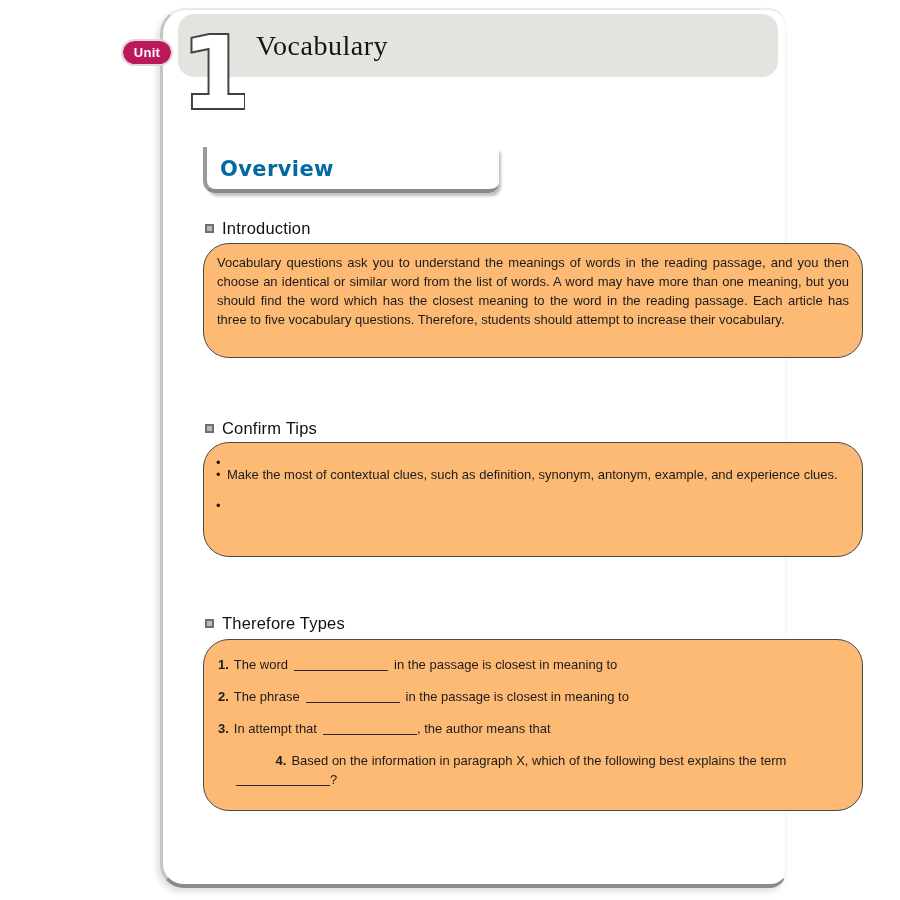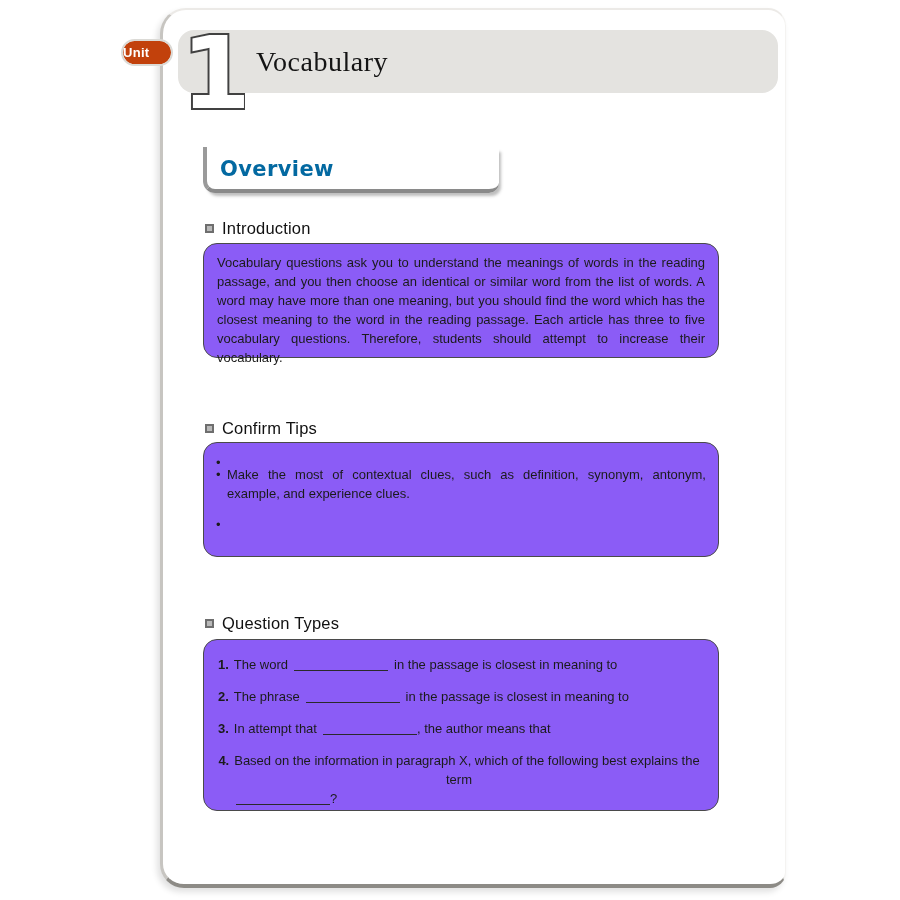--- a/index.html
+++ b/index.html
@@ -14,32 +14,32 @@
     background:#ffffff;
     border-left:3px solid #c7c5c1;
     border-bottom:4px solid #8d8b86;
     border-top:2px solid #eceae7;
     border-right:1px solid #f4f3f1;
     border-radius:26px 18px 16px 24px;
     box-shadow:-3px 4px 6px rgba(0,0,0,.12);
   }
   
   .banner{
-    position:absolute;left:15px;top:20px;width:600px;height:63px;
+    position:absolute;left:15px;top:4px;width:600px;height:63px;
     background:#e4e3e0;border-radius:16px;
   }
   .banner .title{
     display:block;padding-left:78px;line-height:64px;
     font-family:"Liberation Serif", serif;font-size:28px;color:#141414;
     letter-spacing:.5px;
   }
   .unit-pill{
     position:absolute;left:-40px;top:31px;width:48px;height:23px;
-    background:#c2410c;border-radius:12px;outline:2px solid #dbdad6;
-    text-align:left;z-index:3;
+    background:#be185d;border-radius:12px;outline:2px solid #dbdad6;
+    text-align:center;z-index:3;
   }
   .unit-pill span{
     color:#ffffff;font-size:13px;font-weight:bold;line-height:23px;
     letter-spacing:.3px;
   }
   .numeral{position:absolute;left:24px;top:20px;z-index:2;}
   .numeral text{
     font-family:"DejaVu Sans", sans-serif;font-weight:bold;
     fill:#ffffff;stroke:#414141;stroke-width:4px;paint-order:stroke;
   }
@@ -64,22 +64,22 @@
     box-sizing:border-box;margin-right:8px;flex:0 0 auto;
   }
   .sec-head h2{
     margin:0;font-size:16.5px;font-weight:normal;color:#111111;letter-spacing:.2px;
   }
   .head-intro{top:208px;}
   .head-tips{top:408px;}
   .head-qt{top:603px;}
   
   .box{
-    position:absolute;left:40px;width:516px;box-sizing:border-box;
-    border:1.6px solid #4a4a4a;border-radius:14px;background:#8b5cf6;
+    position:absolute;left:40px;width:660px;box-sizing:border-box;
+    border:1.6px solid #4a4a4a;border-radius:26px;background:#fdba74;
   }
   .box-intro{top:233px;height:115px;padding:9px 13px;}
   .box-intro p{
     margin:0;font-size:13px;line-height:19px;text-align:justify;color:#1b1b1b;
   }
   .box-tips{top:432px;height:115px;padding:10px 12px 0 12px;}
   .tip{
     position:relative;margin:0 0 12px 0;padding-left:11px;
     font-size:13px;line-height:19px;text-align:justify;color:#1b1b1b;
   }
@@ -134,21 +134,21 @@
       <span class="dot">•</span>
       <span>Make the most of contextual clues, such as definition, synonym, antonym, example, and experience clues.</span>
     </p>
     <p class="tip">
       <span class="dot">•</span>
     </p>
   </div>
 
   <div class="sec-head head-qt">
     <span class="sq"></span>
-    <h2>Question Types</h2>
+    <h2>Therefore Types</h2>
   </div>
   <div class="box box-qt">
     <p class="q">
       <b>1.</b><span>The word</span><span class="blank"></span><span>in the passage is closest in meaning to</span>
     </p>
     <p class="q">
       <b>2.</b><span>The phrase</span><span class="blank"></span><span>in the passage is closest in meaning to</span>
     </p>
     <p class="q">
       <b>3.</b><span>In attempt that</span><span class="blank tight-right"></span><span>, the author means that</span>

